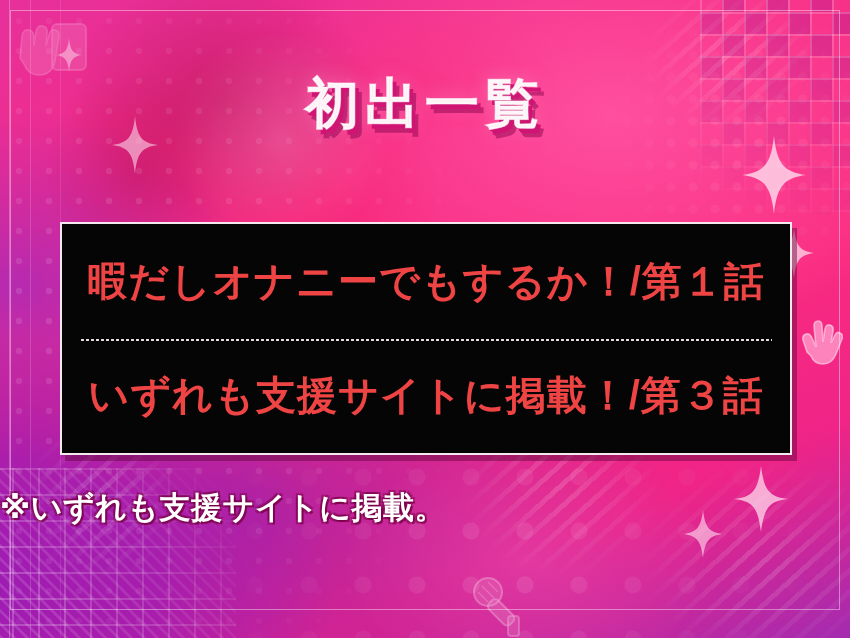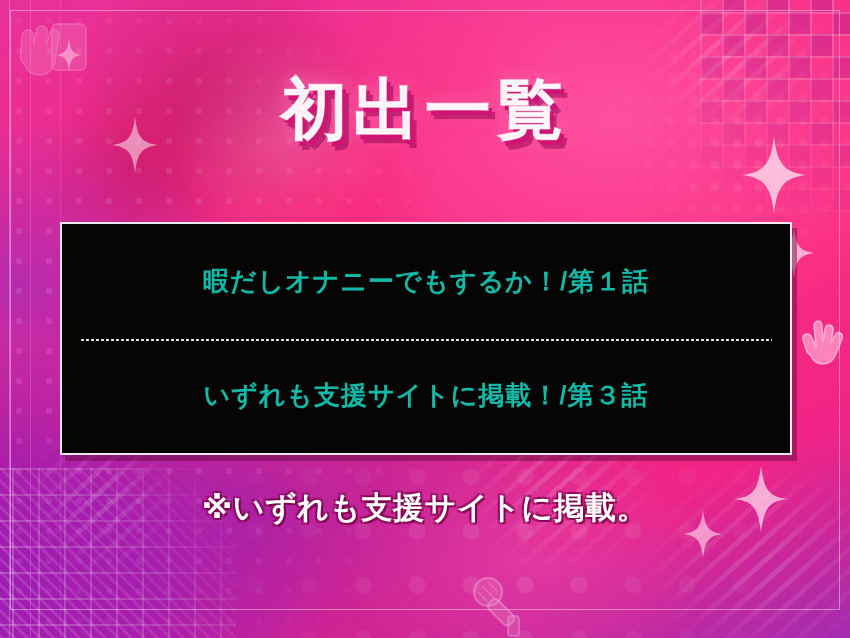--- a/index.html
+++ b/index.html
@@ -130,21 +130,21 @@
   .hand-icon{position:absolute;left:797px;top:318px;width:46px;height:58px;opacity:.9;}
   
   .mic-icon{position:absolute;left:468px;top:572px;width:66px;height:66px;opacity:.55;}
   
   .phone-icon{position:absolute;left:12px;top:18px;width:86px;height:72px;opacity:.38;}
 
   
   .title{
     position:absolute;left:0;right:0;top:76px;
     text-align:center;
-    font-size:66px;
+    font-size:54px;
     font-weight:bold;
     letter-spacing:6px;
     line-height:1;
     color:#fdeef4;
     text-shadow:
       4px 5px 0 #d01473,
       7px 9px 0 rgba(150,10,85,.55),
       0 0 18px rgba(255,150,200,.55);
     -webkit-text-stroke:1px rgba(255,255,255,.5);
   }
@@ -154,40 +154,40 @@
     position:absolute;left:60px;top:222px;width:732px;height:233px;
     background:#060506;
     border:2px solid #f3e9ef;
     box-sizing:border-box;
     box-shadow:5px 6px 0 rgba(90,5,55,.45);
     display:flex;flex-direction:column;justify-content:center;
   }
   .list-item{
     flex:1 1 0;
     display:flex;align-items:center;justify-content:center;
-    color:#14b8a6;
-    font-size:26px;
+    color:#ef4444;
+    font-size:40px;
     font-weight:bold;
     letter-spacing:1px;
     white-space:nowrap;
     position:relative;
   }
   .list-item + .list-item::before{
     content:"";
     position:absolute;left:18px;right:18px;top:0;
     height:2px;
     background-image:radial-gradient(circle, #efe3ea 1.1px, rgba(0,0,0,0) 1.4px);
     background-size:5px 2px;
     background-repeat:repeat-x;
   }
 
   
   .note{
     position:absolute;left:0;right:0;top:487px;
-    text-align:center;
+    text-align:left;
     color:#ffffff;
     font-size:31px;
     font-weight:bold;
     line-height:1.38;
     letter-spacing:.5px;
     text-shadow:
       0 0 3px rgba(120,0,70,.85),
       2px 2px 0 rgba(120,0,70,.75),
       -2px 2px 0 rgba(120,0,70,.45),
       2px -2px 0 rgba(120,0,70,.45),

